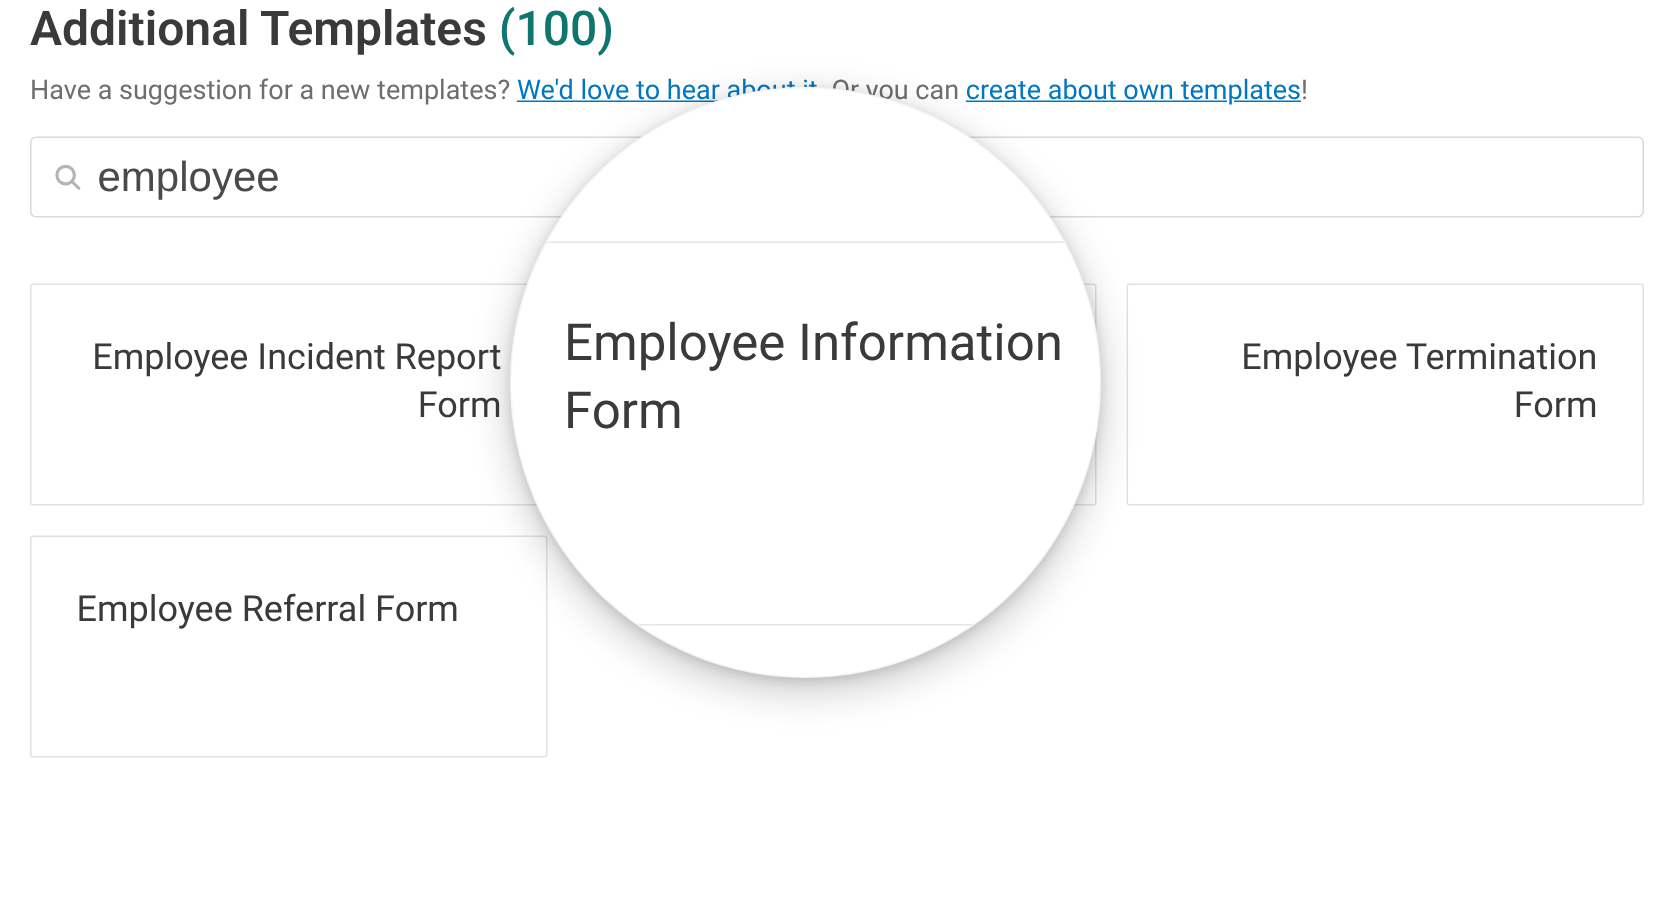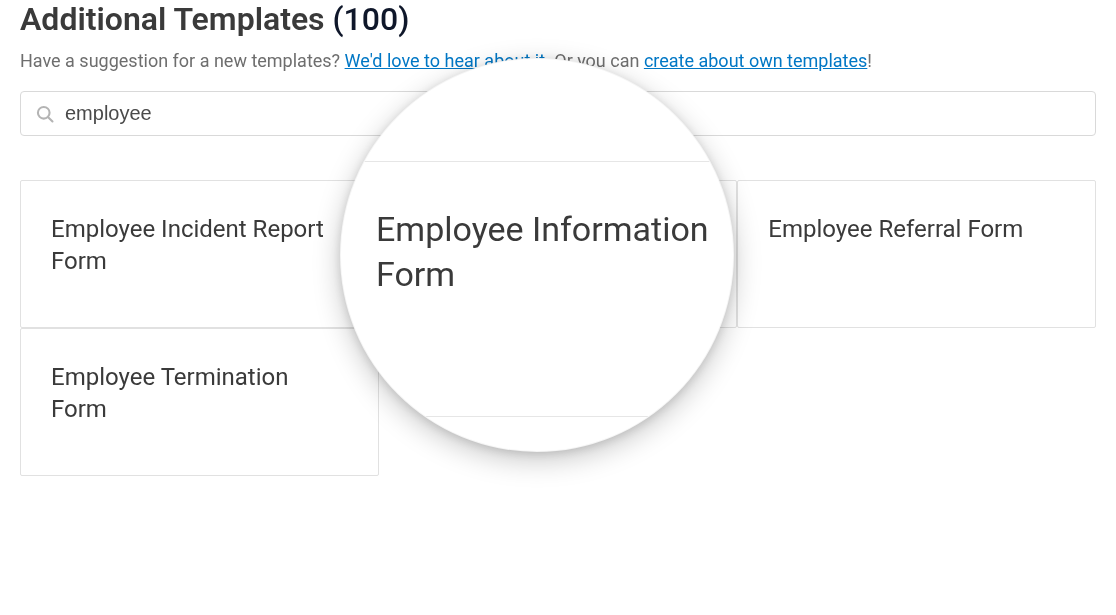--- a/index.html
+++ b/index.html
@@ -18,21 +18,21 @@
     .container {
       padding: 0 20px;
     }
     .heading {
       font-size: 32px;
       font-weight: 600;
       color: #3a3a3a;
       margin-bottom: 12px;
     }
     .heading-count {
-      color: #0f172a;
+      color: #0f766e;
       font-weight: 500;
     }
     .suggestion-line {
       font-size: 18px;
       color: #6e6e6e;
       margin-bottom: 20px;
     }
     .suggestion-line a {
       color: #0077c5;
       text-decoration: underline;
@@ -47,29 +47,30 @@
     }
     .search-icon-wrap {
       color: #b4b4b4;
       margin-right: 10px;
       display: flex;
       align-items: center;
     }
     .search-input {
       border: none;
       outline: none;
-      font-size: 20px;
+      font-size: 28px;
       color: #4a4a4a;
       width: 100%;
       background: transparent;
     }
     .template-grid {
       display: grid;
       grid-template-columns: repeat(3, 1fr);
-      gap: 0;
+      gap: 20px;
+      text-align: right;
     }
     .template-card {
       border: 1px solid #e1e1e1;
       border-radius: 2px;
       padding: 32px 30px 30px 30px;
       min-height: 148px;
       display: flex;
       align-items: flex-start;
       cursor: pointer;
       background: #fff;
@@ -150,24 +151,24 @@
   </div>
 
   <div class="template-grid">
     <div class="template-card">
       <span class="label">Employee Incident Report Form</span>
     </div>
     <div class="template-card">
       <span class="label">Employee Information Form</span>
     </div>
     <div class="template-card">
-      <span class="label">Employee Referral Form</span>
+      <span class="label">Employee Termination Form</span>
     </div>
     <div class="template-card">
-      <span class="label">Employee Termination Form</span>
+      <span class="label">Employee Referral Form</span>
     </div>
   </div>
 </div>
 
 <div class="magnifier">
   <div class="magnifier-inner">
     <div class="mag-search-line"></div>
     <div class="mag-title">Employee Information Form</div>
     <div class="mag-search-line2"></div>
   </div>

